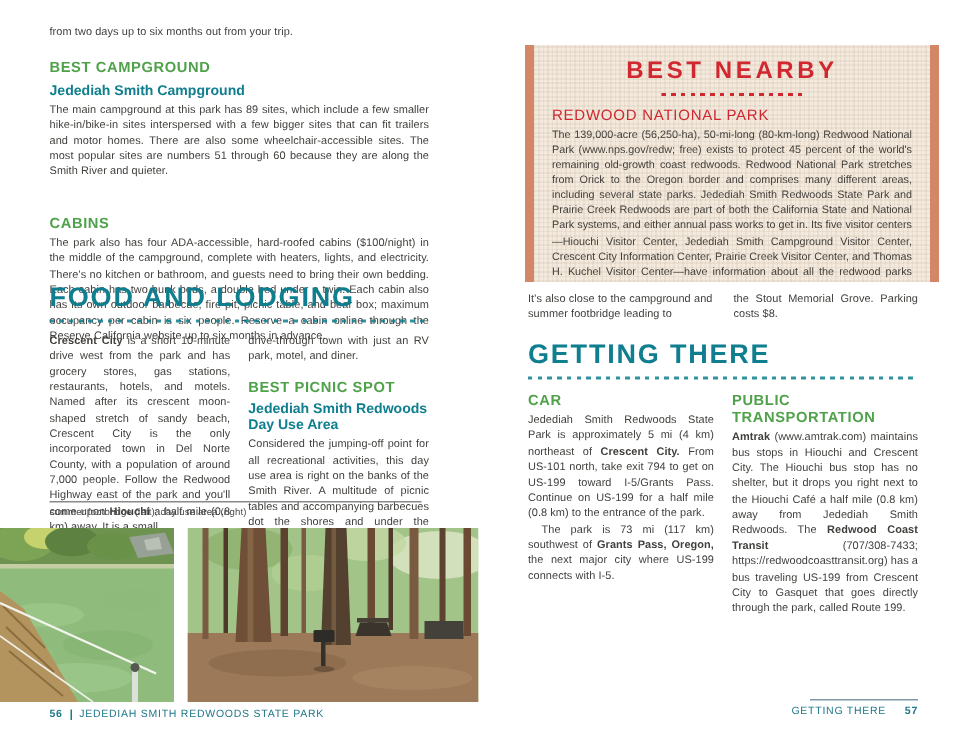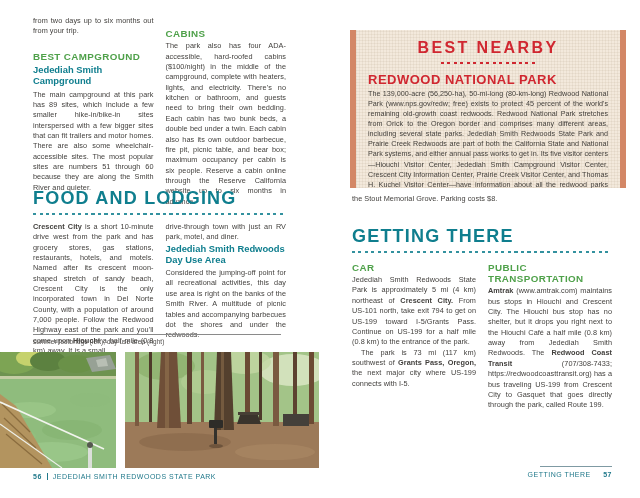--- a/index.html
+++ b/index.html
@@ -35,21 +35,21 @@
     background:repeating-linear-gradient(90deg,#0F7E8E 0 3px,transparent 3px 6.5px);
     opacity:.85;
   }
   .red-dash {
     background:repeating-linear-gradient(90deg,#D02730 0 3px,transparent 3px 6.5px);
   }
   .mt14 { margin-top:14px; }
   .mt10 { margin-top:10px; }
 
   
-  #top-cols { left:33px; top:16px; width:253px; }
+  #top-cols { left:33px; top:16px; width:253px;flex-direction:column; }
   #col-cabins { padding-top:12px; }
   #food-lodging { left:33px; top:189px; width:253px; }
   #food-lodging .cols { margin-top:7px; }
   #caption-block { left:33px; top:334px; width:248px; }
   .caption-rule { border-top:1px solid #8a8a8a; width:248px; }
   .caption { font-size:6.4px; color:#4e4c49; margin-top:3px; letter-spacing:0.1px; }
   #photo-left { left:0; top:352px; width:116px; height:116px; }
   #photo-right { left:125px; top:352px; width:194px; height:116px; }
   .photo svg { display:block; width:100%; height:100%; }
   #footer-left {
@@ -71,21 +71,21 @@
       repeating-linear-gradient(0deg, rgba(158,138,108,0.10) 0 1px, transparent 1px 3px),
       repeating-linear-gradient(90deg, rgba(158,138,108,0.10) 0 1px, transparent 1px 3px);
     padding:9px 12px 6px 12px; overflow:hidden;
   }
   .box-title {
     text-align:center; color:#D02730; font-size:16px; font-weight:bold;
     letter-spacing:2.4px;
   }
   .box-dash { width:94px; margin:5px auto 0 auto; }
   .box-park-heading {
-    color:#D02730; font-size:13px; font-weight:bold;
+    color:#D02730; font-size:10px; font-weight:normal;
     letter-spacing:0.5px; margin-top:8px; margin-bottom:2px;
   }
   .box-body { font-size:7.2px; line-height:1.4; text-align:justify; color:#423f3b; }
   #continuation { left:352px; top:194px; width:260px; gap:14px; }
   #getting-there { left:352px; top:227px; width:260px; }
   #getting-there .cols { margin-top:9px; }
   .indent { text-indent:9px; margin-top:0; }
   #footer-right {
     left:472px; top:466px; width:140px; text-align:right;
     font-size:7px; color:#21798B; letter-spacing:0.5px;
@@ -113,20 +113,21 @@
 
   <div class="abs" id="food-lodging">
     <h1 class="h-section">FOOD AND LODGING</h1>
     <div class="dash-line teal-dash"></div>
     <div class="cols">
       <div class="col">
         <p class="jtext"><span class="b">Crescent City</span><span> is a short 10-minute drive west from the park and has grocery stores, gas stations, restaurants, hotels, and motels. Named after its crescent moon-shaped stretch of sandy beach, Crescent City is the only incorporated town in Del Norte County, with a population of around 7,000 people. Follow the Redwood Highway east of the park and you'll come upon </span><span class="b">Hiouchi</span><span> a half mile (0.8 km) away. It is a small</span></p>
       </div>
       <div class="col">
         <p class="jtext">drive-through town with just an RV park, motel, and diner.</p>
+        <h3 class="h-green mt10">BEST PICNIC SPOT</h3>
         <h4 class="h-teal">Jedediah Smith Redwoods Day Use Area</h4>
         <p class="jtext">Considered the jumping-off point for all recreational activities, this day use area is right on the banks of the Smith River. A multitude of picnic tables and accompanying barbecues dot the shores and under the redwoods.</p>
       </div>
     </div>
   </div>
 
   <div class="abs" id="caption-block">
     <div class="caption-rule"></div>
     <p class="caption">summer footbridge (left); day use area (right)</p>
   </div>
@@ -198,20 +199,23 @@
 
   <div class="abs" id="best-nearby-box">
     <h2 class="box-title">BEST NEARBY</h2>
     <div class="dash-line red-dash box-dash"></div>
     <h3 class="box-park-heading">REDWOOD NATIONAL PARK</h3>
     <p class="box-body">The 139,000-acre (56,250-ha), 50-mi-long (80-km-long) Redwood National Park (www.nps.gov/redw; free) exists to protect 45 percent of the world's remaining old-growth coast redwoods. Redwood National Park stretches from Orick to the Oregon border and comprises many different areas, including several state parks. Jedediah Smith Redwoods State Park and Prairie Creek Redwoods are part of both the California State and National Park systems, and either annual pass works to get in. Its five visitor centers—Hiouchi Visitor Center, Jedediah Smith Campground Visitor Center, Crescent City Information Center, Prairie Creek Visitor Center, and Thomas H. Kuchel Visitor Center—have information about all the redwood parks and are stocked with fun souvenirs, maps, and friendly rangers.</p>
   </div>
 
   <div class="abs cols" id="continuation">
     <div class="col">
+      <p class="jtext">It's also close to the campground and summer footbridge leading to</p>
+    </div>
+    <div class="col">
       <p class="jtext">the Stout Memorial Grove. Parking costs $8.</p>
     </div>
   </div>
 
   <div class="abs" id="getting-there">
     <h1 class="h-section">GETTING THERE</h1>
     <div class="dash-line teal-dash"></div>
     <div class="cols">
       <div class="col">
         <h3 class="h-green">CAR</h3>

